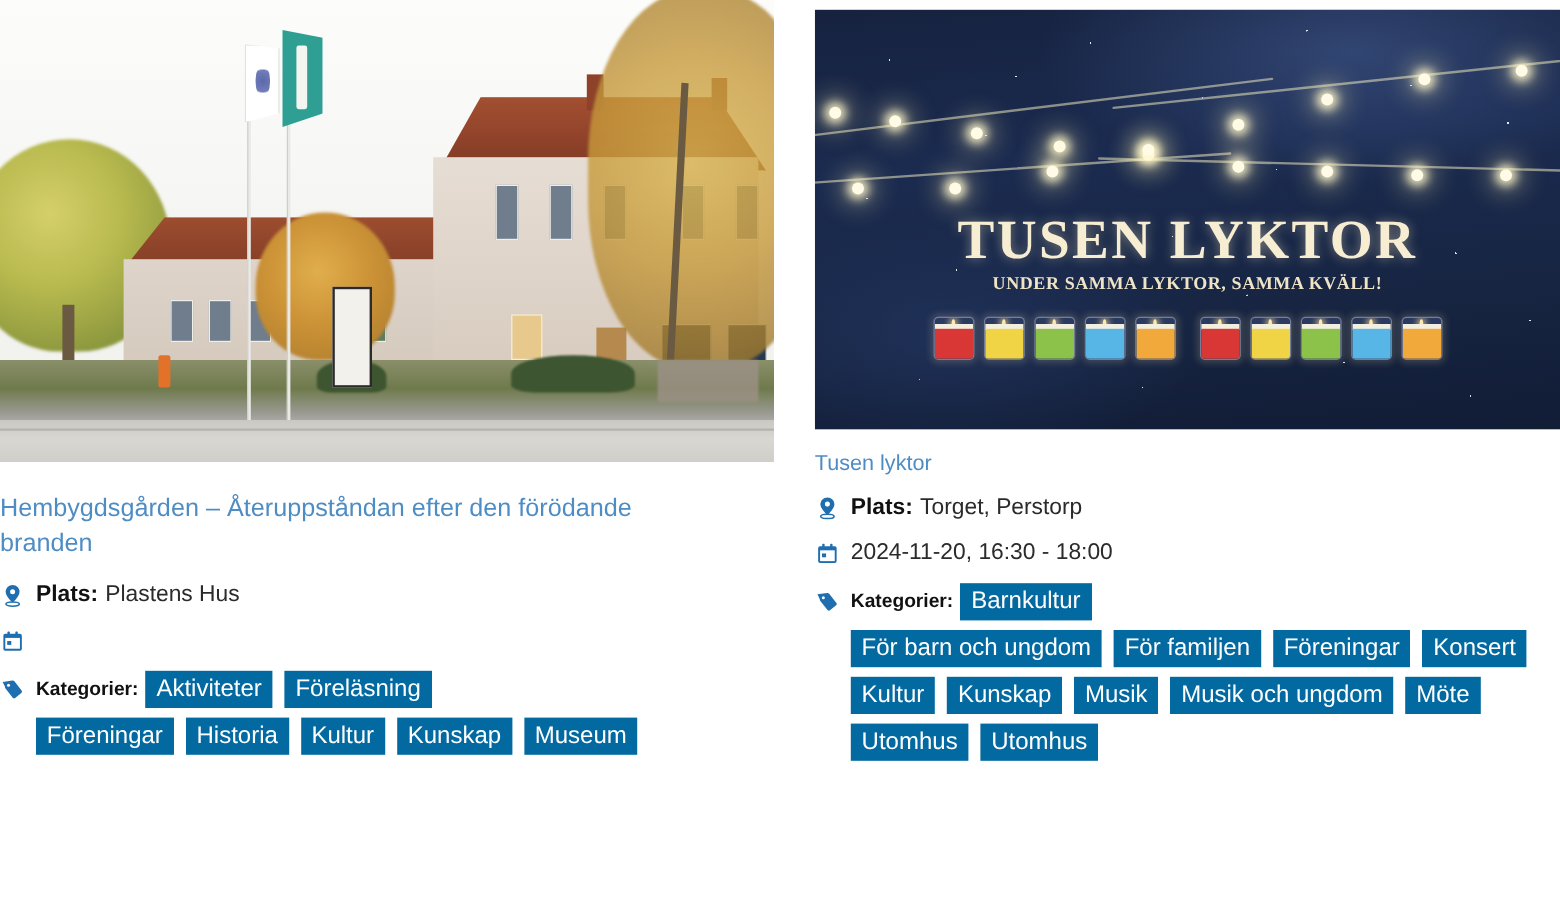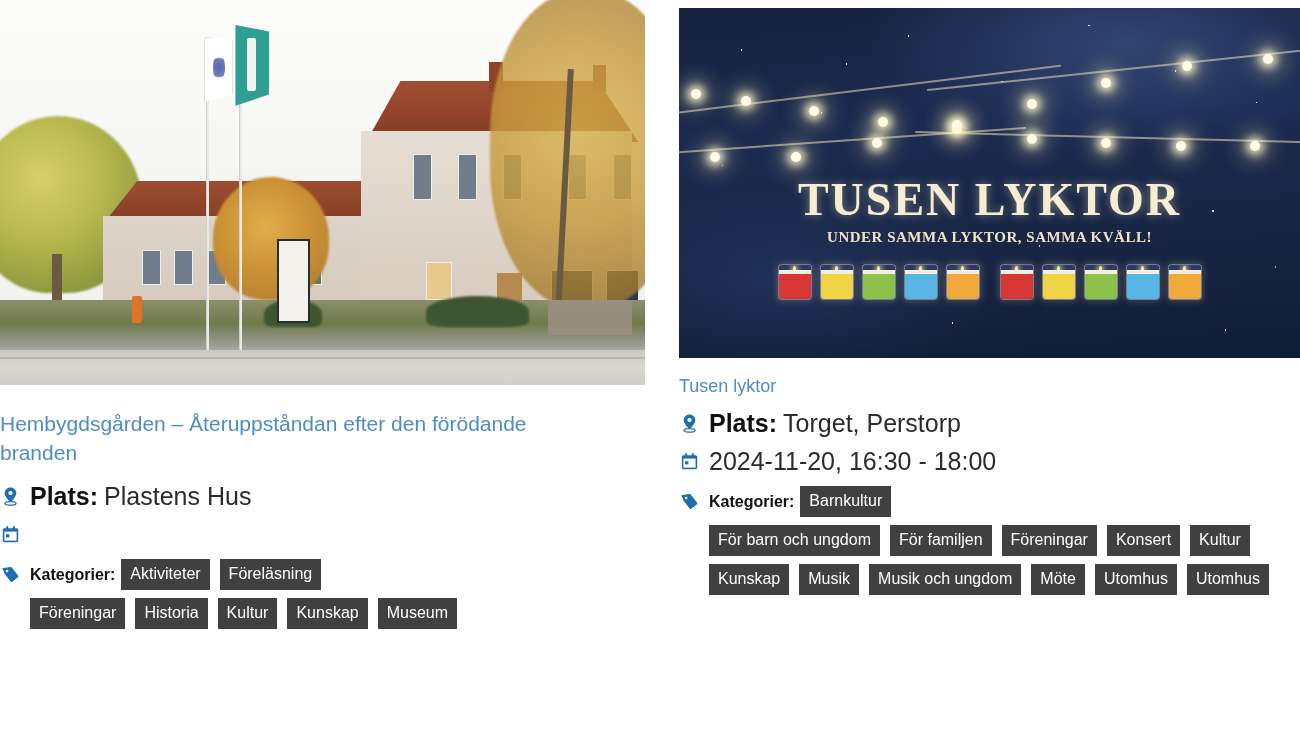--- a/index.html
+++ b/index.html
@@ -176,36 +176,36 @@
     font-weight:400;
     margin:0 0 16px 0;
     max-width: 600px;
     cursor:pointer;
   }
   .event-title.small { font-size:18px; line-height:24px; margin-bottom:12px; }
 
   .meta-row {
     display:flex; align-items:center;
     margin-bottom: 12px;
-    font-size:25px; line-height:26px; color:#2a2a2a;
+    font-size:19px; line-height:26px; color:#2a2a2a;
   }
   .mi {
     flex: 0 0 auto;
     width: 20px; height:26px;
     display:flex; align-items:center; justify-content:center;
     margin-right:10px;
   }
   .meta-label { font-weight:700; color:#111; margin-right:6px; }
   .meta-value { color:#2b2b2b; }
 
   .tag {
     display:inline-block;
-    background:#404040;
+    background:#0369a1;
     color:#ffffff;
-    font-size:16px;
+    font-size:20px;
     line-height:22px;
     padding: 4px 9px 5px 9px;
     margin: 0 10px 8px 0;
     white-space:nowrap;
     cursor:pointer;
   }
   .tagwrap { display:flex; flex-wrap:wrap; align-items:center; }
   .tagwrap .lbl { display:flex; align-items:center; margin-bottom:8px; }
   .taglines { margin-left: 30px; display:flex; flex-wrap:wrap; }
   .taglines.r { margin-left: 30px; }

